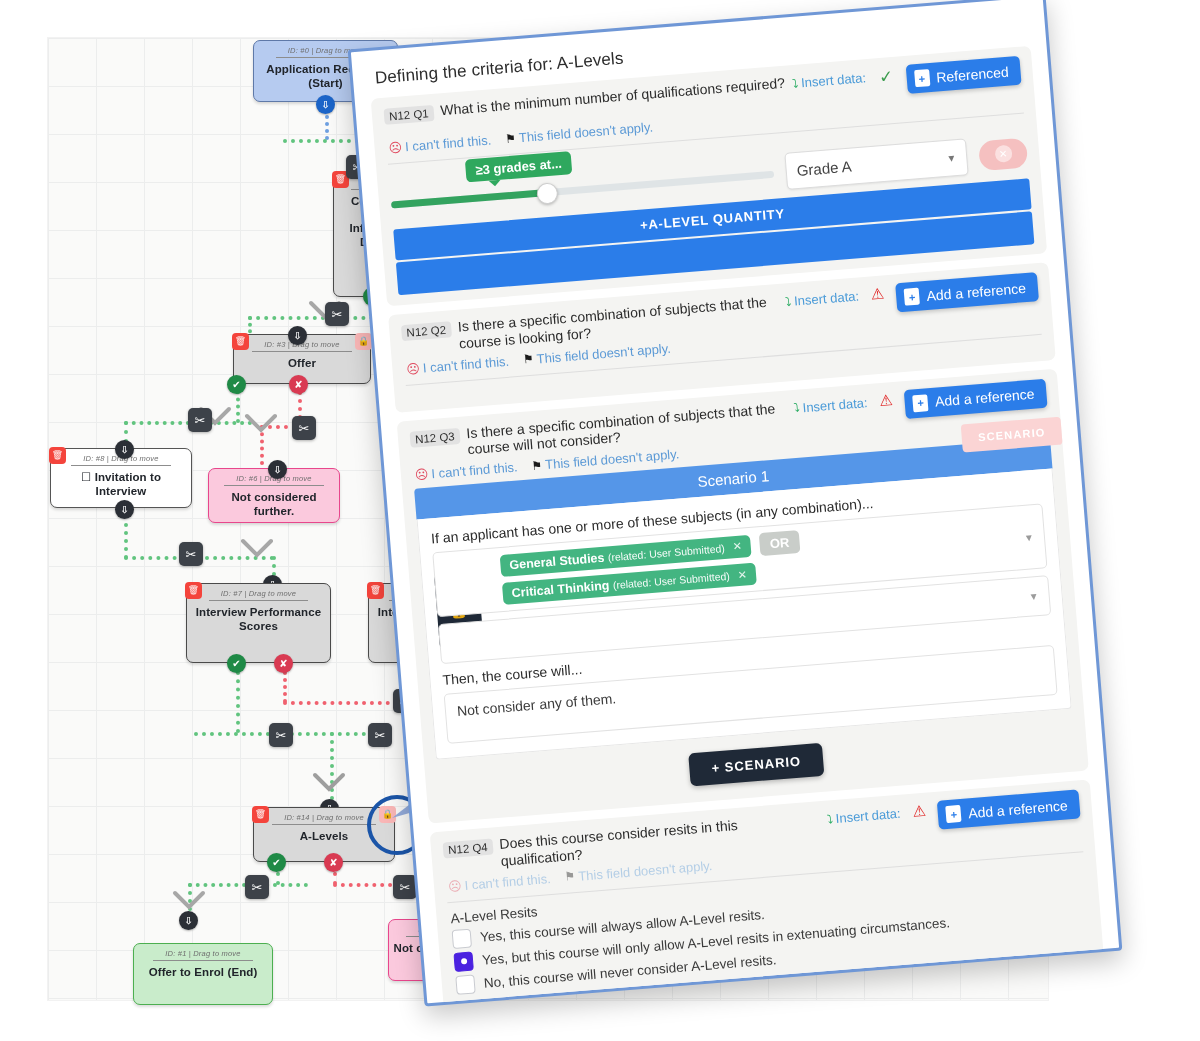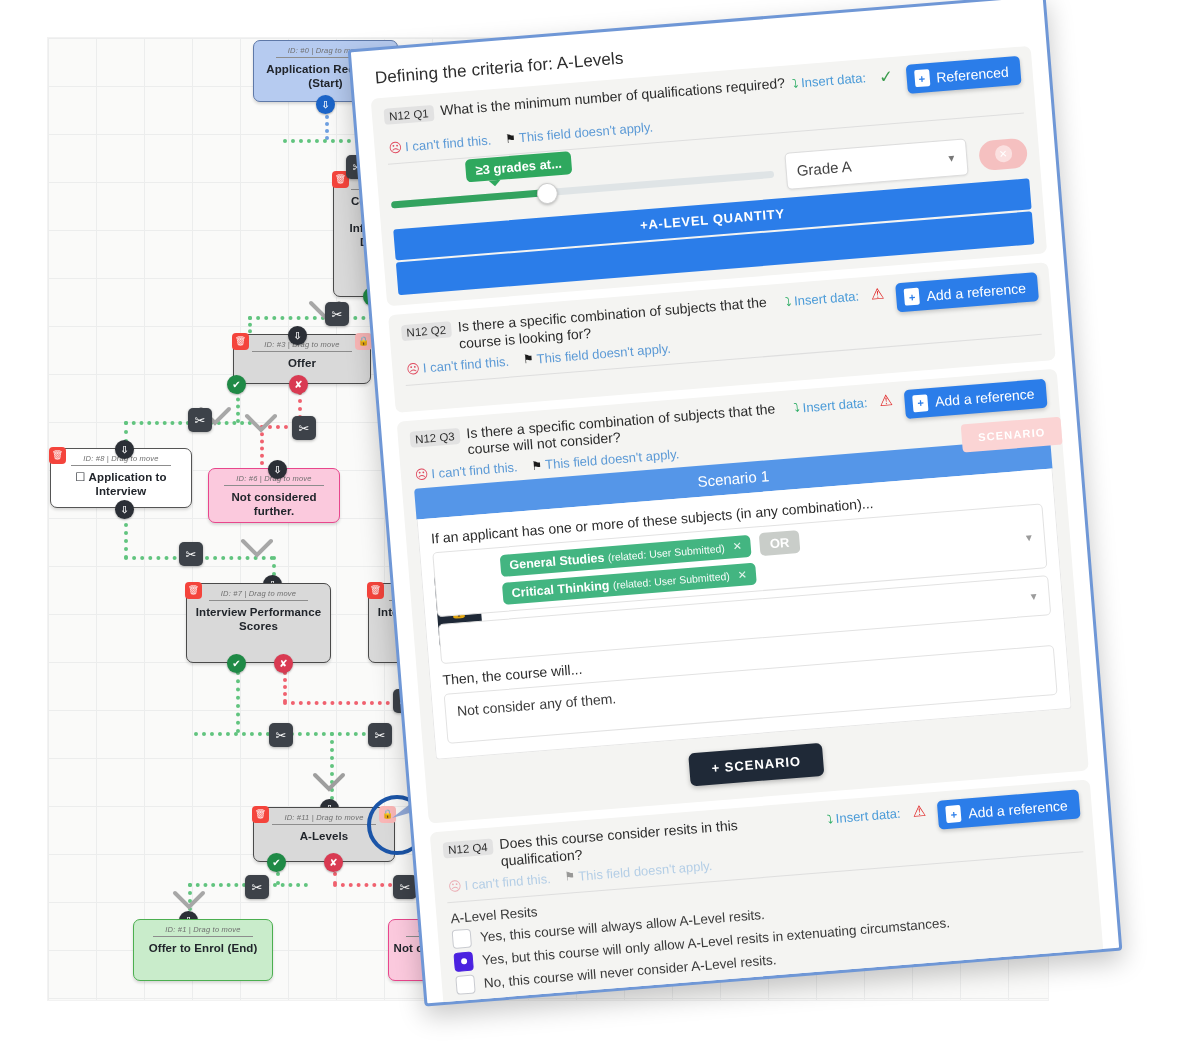--- a/index.html
+++ b/index.html
@@ -32,21 +32,21 @@
     font-size:7.5px;font-style:italic;color:#6e6e6e;letter-spacing:.2px;
     border-bottom:1px solid #8d8d8d;padding:0 12px 2px;margin-bottom:5px;
     white-space:nowrap;
   }
   .node .ntitle{
     font-size:11.5px;font-weight:bold;color:#21252b;text-align:center;
     line-height:1.18;letter-spacing:.1px;
   }
   .node.blue{background:#b6cbf0;border-color:#5f79a8;}
   .node.pink{background:#fbc9dd;border-color:#e8468c;}
-  .node.green{background:#c9eccb;border-color:#4caf50;}
+  .node.green{background:#c9eccb;border-color:#4caf50;margin-top:24px;}
   .node.white{background:#ffffff;border-color:#555;}
 
   .trash{
     position:absolute;left:-2px;top:-2px;width:17px;height:17px;border-radius:4px;
     background:#f4443c;display:flex;align-items:center;justify-content:center;
     color:#fff;font-size:9px;line-height:1;
   }
   .lockbtn{
     position:absolute;right:-2px;top:-2px;width:17px;height:17px;border-radius:4px;
     background:#f9b6b6;display:flex;align-items:center;justify-content:center;
@@ -323,21 +323,21 @@
     <div class="nid">ID: #3 | Drag to move</div>
     <div class="ntitle">Offer</div>
   </div>
   <div class="port in" style="left:240px;top:288px;">⇩</div>
   <div class="port yes" style="left:179px;top:337px;">✔</div>
   <div class="port no" style="left:241px;top:337px;">✘</div>
 
   <div class="node white" style="left:2px;top:410px;width:142px;height:60px;">
     <div class="trash">🗑</div>
     <div class="nid">ID: #8 | Drag to move</div>
-    <div class="ntitle"><span>☐</span> <span>Application to Interview</span></div>
+    <div class="ntitle"><span>☐</span> <span>Invitation to Interview</span></div>
   </div>
   <div class="port in" style="left:67px;top:402px;">⇩</div>
   <div class="port in" style="left:67px;top:462px;">⇩</div>
 
   <div class="node pink" style="left:160px;top:430px;width:132px;height:55px;">
     <div class="nid">ID: #6 | Drag to move</div>
     <div class="ntitle">Not considered further.</div>
   </div>
   <div class="port in" style="left:220px;top:422px;">⇩</div>
 
@@ -355,21 +355,21 @@
     <div class="trash">🗑</div>
     <div class="nid">ID: #10 | Drag to move</div>
     <div class="ntitle">Interview Performance Scores</div>
   </div>
   <div class="port yes" style="left:360px;top:616px;">✔</div>
 
   <div class="port in" style="left:272px;top:761px;">⇩</div>
   <div class="node" style="left:205px;top:769px;width:142px;height:55px;">
     <div class="trash">🗑</div>
     <div class="lockbtn">🔒</div>
-    <div class="nid">ID: #11 | Drag to move</div>
+    <div class="nid">ID: #14 | Drag to move</div>
     <div class="ntitle">A-Levels</div>
   </div>
   <div class="port yes" style="left:219px;top:815px;">✔</div>
   <div class="port no" style="left:276px;top:815px;">✘</div>
   <div class="highlight-ring" style="left:319px;top:757px;"></div>
 
   <div class="port in" style="left:131px;top:873px;">⇩</div>
   <div class="node green" style="left:85px;top:881px;width:140px;height:62px;">
     <div class="nid">ID: #1 | Drag to move</div>
     <div class="ntitle">Offer to Enrol (End)</div>

